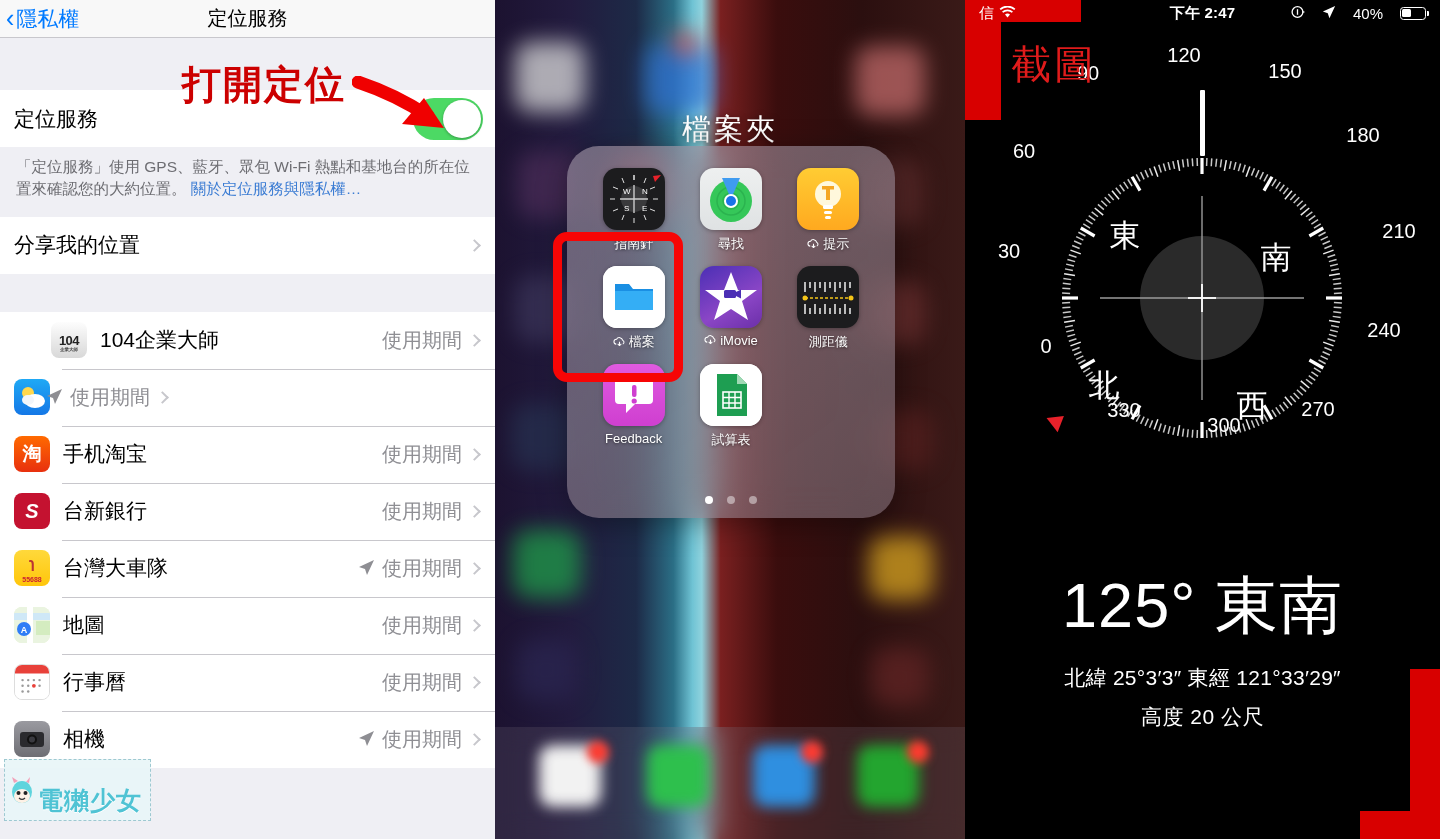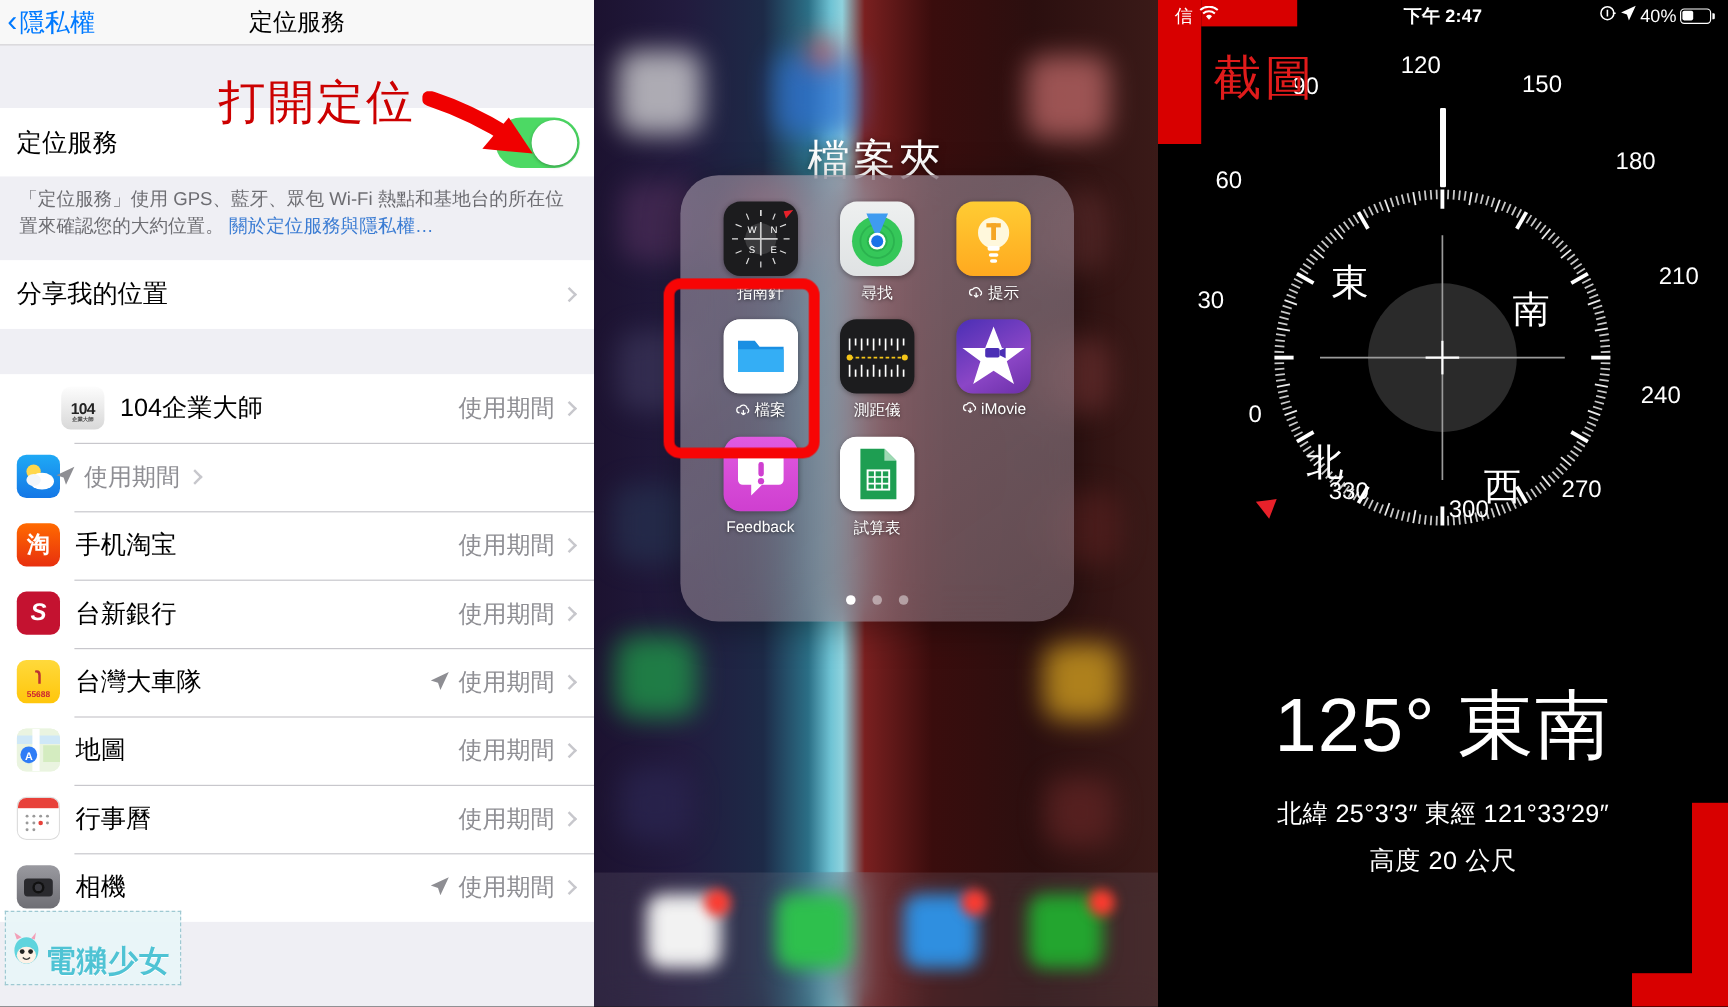--- a/index.html
+++ b/index.html
@@ -88,21 +88,21 @@
       linear-gradient(90deg,
         #1c1230 0%, #221b3e 16%, #1d2a47 30%,
         #2b6f86 38%, #6fc3d4 42%, #8fd2dd 44%,
         #7a2020 48%, #3a0d0d 60%, #2b0f0f 78%, #3a1a18 100%);
     filter:blur(0px);
   }
   .home-grid-blur { position:absolute; inset:0; }
   .hg-icon { position:absolute; border-radius:16px; filter:blur(11px); opacity:.75; }
   .folder-title {
     position:absolute; top:110px; left:0; right:0; text-align:center;
-    color:#fff; font-size:35px; font-weight:300; letter-spacing:3px;
+    color:#fff; font-size:29px; font-weight:300; letter-spacing:3px;
     text-shadow:0 1px 6px rgba(0,0,0,.55);
   }
   .folder-panel {
     position:absolute; left:72px; top:146px; width:328px; height:372px;
     border-radius:32px;
     background:linear-gradient(145deg, rgba(160,150,165,.62), rgba(140,122,132,.56));
     backdrop-filter:blur(18px);
     box-shadow:0 6px 30px rgba(0,0,0,.35);
   }
   .folder-rows { position:absolute; inset:0; padding:22px 18px 0 18px; }
@@ -143,21 +143,21 @@
 
   
   .panel-compass { position:relative; width:475px; height:839px; background:#000; overflow:hidden; }
   .statusbar {
     position:relative; height:26px; display:flex; align-items:center;
     color:#fff; font-size:15px; padding:0 14px; z-index:6;
   }
   .sb-left { display:flex; align-items:center; gap:5px; flex:1; }
   .sb-center { position:absolute; left:0; right:0; text-align:center;
     font-size:15px; font-weight:600; letter-spacing:.2px; }
-  .sb-right { display:flex; align-items:center; gap:3px; margin-left:auto; z-index:2;}
+  .sb-right { display:flex; align-items:center; gap:17px; margin-left:auto; z-index:2;}
   .battery-shell { width:26px; height:13px; border:1.4px solid #fff;
     border-radius:3.5px; position:relative; display:inline-block; }
   .battery-shell::after { content:""; position:absolute; right:-4px; top:3.5px;
     width:2px; height:5px; background:#fff; border-radius:0 1px 1px 0; }
   .battery-fill { position:absolute; left:1.4px; top:1.4px; bottom:1.4px;
     width:9px; background:#fff; border-radius:1.5px; }
   .red-bracket-tl {
     position:absolute; left:0; top:0; width:36px; height:120px;
     background:#d80000; z-index:4;
   }
@@ -355,21 +355,21 @@
               <path d="M16 1 1 8l6 2 2 6z" fill="#8e8e93"></path>
             </svg>
         </span>
         <span class="row-value">使用期間</span>
         <span class="chevron-right"></span>
       </div>
 
     </div>
 
     <div style="position:absolute;left:182px;top:58px;z-index:20;color:#cc0000;
-                font-size:39px;font-weight:400;letter-spacing:2px;">打開定位</div>
+                font-size:39px;font-weight:700;letter-spacing:2px;">打開定位</div>
     <svg style="position:absolute;left:352px;top:76px;z-index:20;" width="110" height="68" viewBox="0 0 110 68">
       <path d="M6 6 C36 16 58 28 76 40" stroke="#f00000" stroke-width="13" fill="none" stroke-linecap="round"></path>
       <path d="M92 52 L50 48 L72 22 Z" fill="#f00000"></path>
     </svg>
 
     <div class="watermark">
       <div class="wm-face">
         <svg width="26" height="28" viewBox="0 0 26 28">
           <path d="M5 7 L3 1 L9 5 Z" fill="#f2a0b8"></path>
           <path d="M17 6 L21 1 L20 7 Z" fill="#f2a0b8"></path>
@@ -501,20 +501,39 @@
                 <svg width="13" height="13" viewBox="0 0 16 16">
                   <path d="M4 10a3 3 0 0 1 .4-6 4 4 0 0 1 7.4 1.2A2.6 2.6 0 0 1 12 10" stroke="#fff" stroke-width="1.3" fill="none"></path>
                   <path d="M8 7v5m0 0-2.2-2.2M8 12l2.2-2.2" stroke="#fff" stroke-width="1.3" fill="none"></path>
                 </svg>
               </span>
               <span>檔案</span>
             </div>
           </div>
 
           <div class="fapp">
+            <div class="fapp-ic ic-imovie">
+              <svg width="62" height="62" viewBox="0 0 62 62">
+                <path d="M31 6 L38 24 L57 24 L42 35 L48 54 L31 43 L14 54 L20 35 L5 24 L24 24 Z" fill="#fff"></path>
+                <rect x="24" y="24" width="12" height="8" rx="1.5" fill="#4b2fb5"></rect>
+                <path d="M36 26 l5-2.5v9L36 30z" fill="#4b2fb5"></path>
+              </svg>
+            </div>
+            <div class="fapp-lbl">
+              <span class="dl-glyph">
+                <svg width="13" height="13" viewBox="0 0 16 16">
+                  <path d="M4 10a3 3 0 0 1 .4-6 4 4 0 0 1 7.4 1.2A2.6 2.6 0 0 1 12 10" stroke="#fff" stroke-width="1.3" fill="none"></path>
+                  <path d="M8 7v5m0 0-2.2-2.2M8 12l2.2-2.2" stroke="#fff" stroke-width="1.3" fill="none"></path>
+                </svg>
+              </span>
+              <span>iMovie</span>
+            </div>
+          </div>
+
+          <div class="fapp">
             <div class="fapp-ic ic-measure">
               <svg width="62" height="62" viewBox="0 0 62 62">
                 <g stroke="#fff" stroke-width="1.4">
                   <line x1="8" y1="16" x2="8" y2="26"></line>
                     <line x1="13" y1="16" x2="13" y2="22"></line>
                   <line x1="18" y1="16" x2="18" y2="26"></line>
                     <line x1="23" y1="16" x2="23" y2="22"></line>
                   <line x1="28" y1="16" x2="28" y2="26"></line>
                     <line x1="33" y1="16" x2="33" y2="22"></line>
                   <line x1="38" y1="16" x2="38" y2="26"></line>
@@ -532,39 +551,20 @@
                   <line x1="48" y1="38" x2="48" y2="48"></line>
                     <line x1="53" y1="42" x2="53" y2="48"></line>
                 </g>
                 <line x1="8" y1="32" x2="54" y2="32" stroke="#f5c518" stroke-width="1.6" stroke-dasharray="3 2"></line>
                 <circle cx="8" cy="32" r="2.5" fill="#f5c518"></circle>
                 <circle cx="54" cy="32" r="2.5" fill="#f5c518"></circle>
               </svg>
             </div>
             <div class="fapp-lbl">
               <span>測距儀</span>
-            </div>
-          </div>
-
-          <div class="fapp">
-            <div class="fapp-ic ic-imovie">
-              <svg width="62" height="62" viewBox="0 0 62 62">
-                <path d="M31 6 L38 24 L57 24 L42 35 L48 54 L31 43 L14 54 L20 35 L5 24 L24 24 Z" fill="#fff"></path>
-                <rect x="24" y="24" width="12" height="8" rx="1.5" fill="#4b2fb5"></rect>
-                <path d="M36 26 l5-2.5v9L36 30z" fill="#4b2fb5"></path>
-              </svg>
-            </div>
-            <div class="fapp-lbl">
-              <span class="dl-glyph">
-                <svg width="13" height="13" viewBox="0 0 16 16">
-                  <path d="M4 10a3 3 0 0 1 .4-6 4 4 0 0 1 7.4 1.2A2.6 2.6 0 0 1 12 10" stroke="#fff" stroke-width="1.3" fill="none"></path>
-                  <path d="M8 7v5m0 0-2.2-2.2M8 12l2.2-2.2" stroke="#fff" stroke-width="1.3" fill="none"></path>
-                </svg>
-              </span>
-              <span>iMovie</span>
             </div>
           </div>
         </div>
 
         <div class="frow">
           <div class="fapp">
             <div class="fapp-ic ic-feedback">
               <svg width="62" height="62" viewBox="0 0 62 62">
                 <path d="M16 14h30a4 4 0 0 1 4 4v18a4 4 0 0 1-4 4H32l-9 9v-9h-7a4 4 0 0 1-4-4V18a4 4 0 0 1 4-4z" fill="#fff"></path>
                 <rect x="29" y="21" width="4.5" height="12" rx="2" fill="#cf3fd0"></rect>

